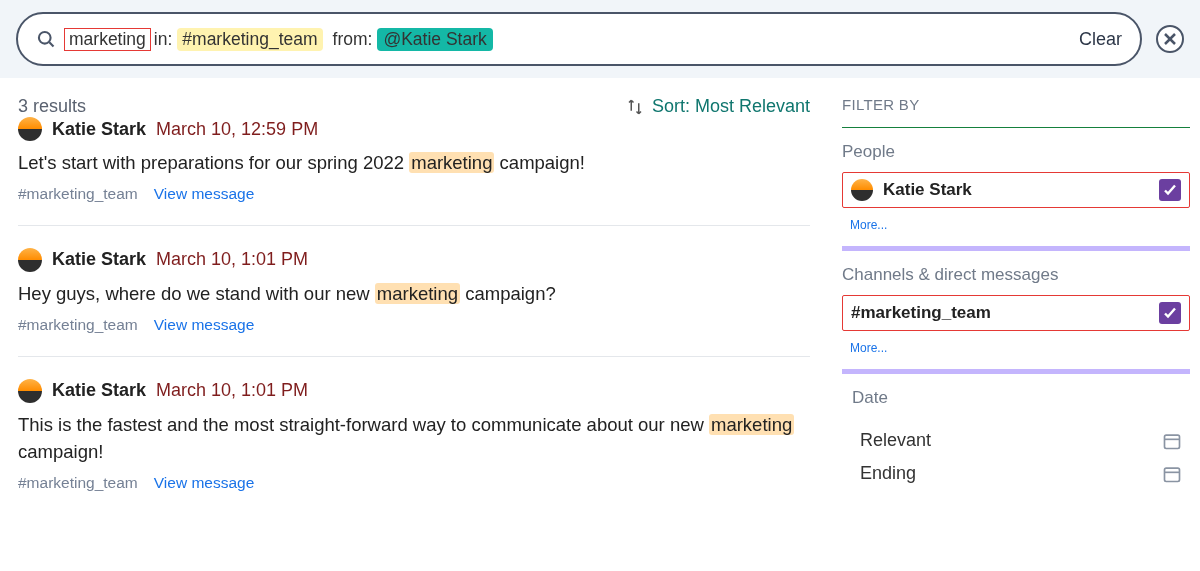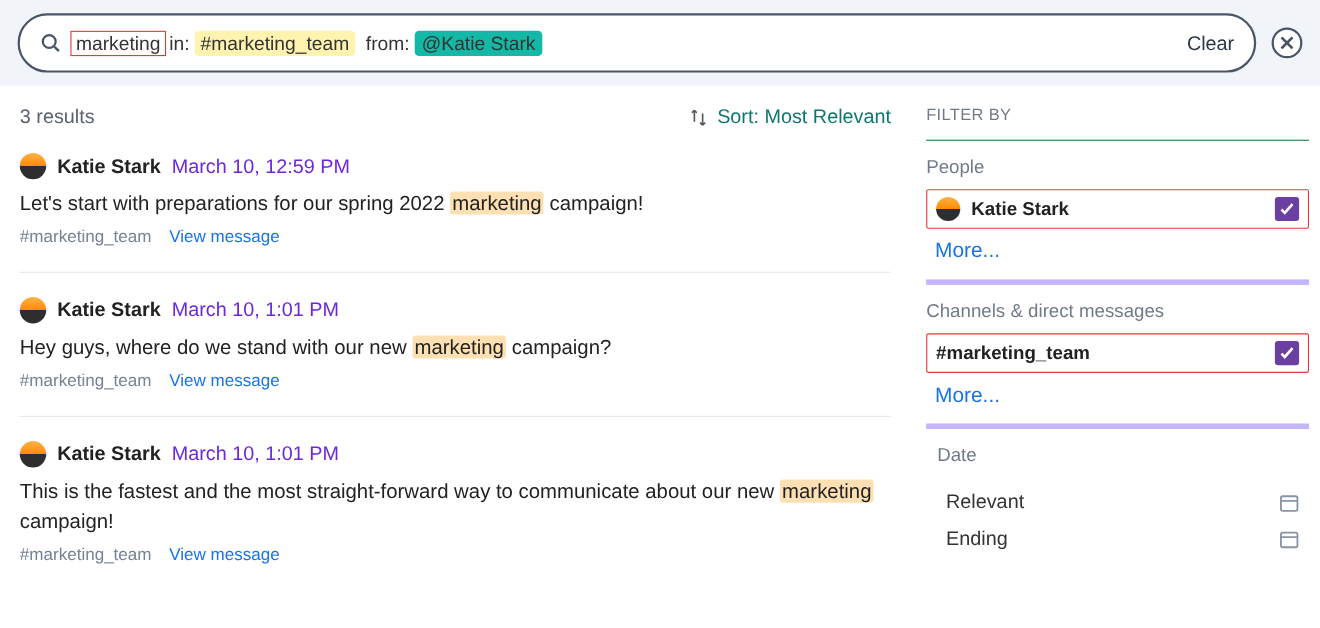--- a/index.html
+++ b/index.html
@@ -73,21 +73,20 @@
 .results-col {
   flex: 1;
   padding: 18px 18px 0 18px;
 }
 .results-header {
   display: flex;
   justify-content: space-between;
   align-items: center;
   color: #5a6270;
   font-size: 18px;
-  margin-bottom: 22px;
 }
 .sort-wrap { display: flex; align-items: center; gap: 8px; color: #333; }
 .sort-label { color: #0f766e; font-size: 18px; }
 .result {
   border-bottom: 1px solid #e4e7eb;
   padding-bottom: 22px;
   margin-bottom: 22px;
 }
 .result:last-child { border-bottom: none; margin-bottom: 0; padding-bottom: 0; }
 .r-head {
@@ -96,21 +95,21 @@
   gap: 10px;
   margin-bottom: 8px;
 }
 .avatar {
   width: 24px; height: 24px;
   background: linear-gradient(180deg,#ffb347 0%,#ff8c00 50%,#2e2e2e 50%,#2e2e2e 100%);
   border-radius: 50%;
   flex-shrink: 0;
 }
 .r-name { font-weight: 700; font-size: 18px; color: #222; }
-.r-time { color: #6d28d9; font-size: 18px; font-weight: 400; }
+.r-time { color: #7f1d1d; font-size: 18px; font-weight: 400; }
 .r-body { font-size: 18.5px; line-height: 1.5; color: #222; margin-bottom: 8px; }
 .hl { background: #ffe0b2; border-radius: 3px; padding: 0 2px; }
 .r-foot { display: flex; gap: 16px; font-size: 15.5px; }
 .r-chan { color: #758195; }
 .r-view { color: #1a73e8; cursor: pointer; }
 .filter-col {
   width: 372px;
   padding: 18px 10px 0 14px;
   border-left: none;
 }
@@ -136,21 +135,21 @@
 .f-row.boxed { border: 1.5px solid #e53935; border-radius: 2px; }
 .f-row-left { display: flex; align-items: center; gap: 10px; }
 .f-name { font-weight: 600; color: #222; }
 .check {
   width: 22px; height: 22px;
   background: #6b3fa0;
   border-radius: 3px;
   display: flex; align-items: center; justify-content: center;
   color: #fff;
 }
-.more-link { color: #1a73e8; font-size: 19px; padding: 10px 8px 0 8px; cursor: pointer; }
+.more-link { color: #1a73e8; font-size: 12px; padding: 10px 8px 0 8px; cursor: pointer; }
 .date-row {
   display: flex; justify-content: space-between; align-items: center;
   padding: 12px 8px 0 8px;
   font-size: 18px;
   color: #333;
 }
 .cal-icon { color: #8a94a3; }
 svg { display: block; }
 </style>
 </head>

